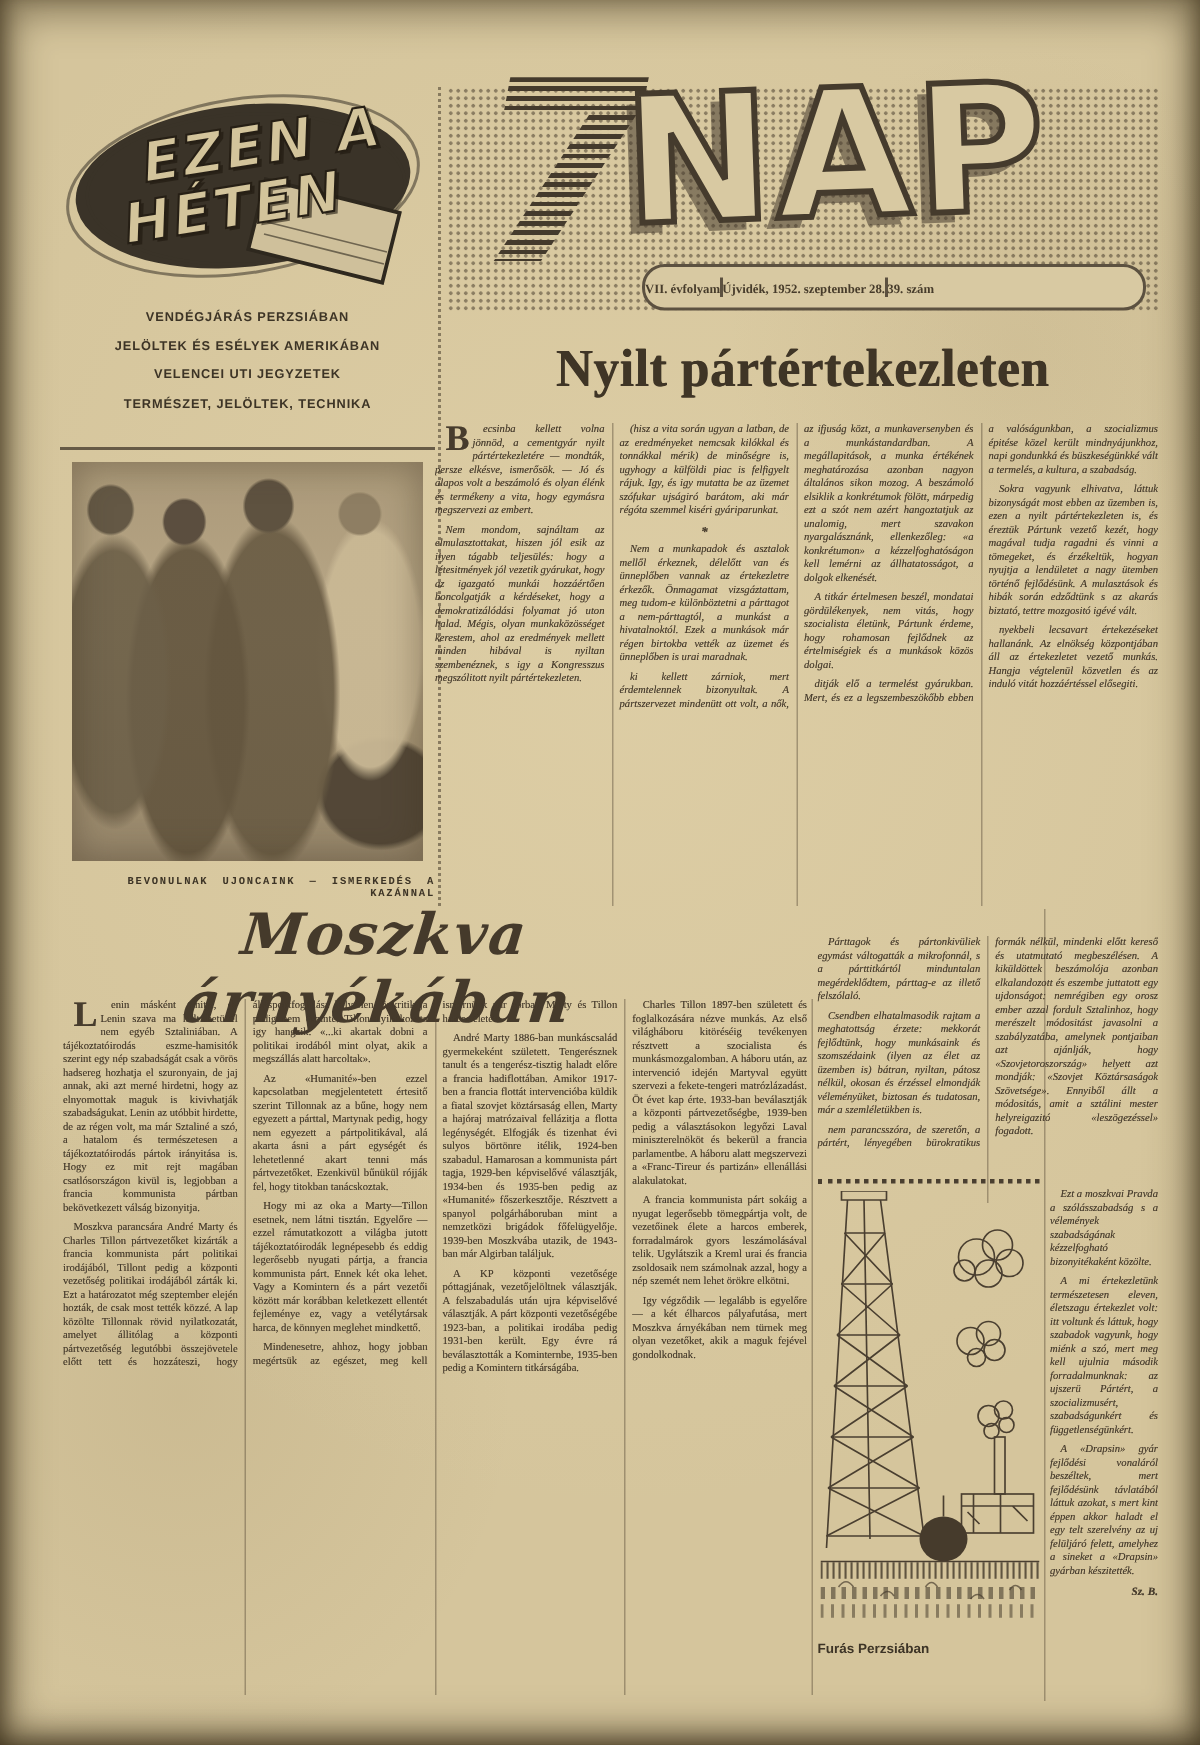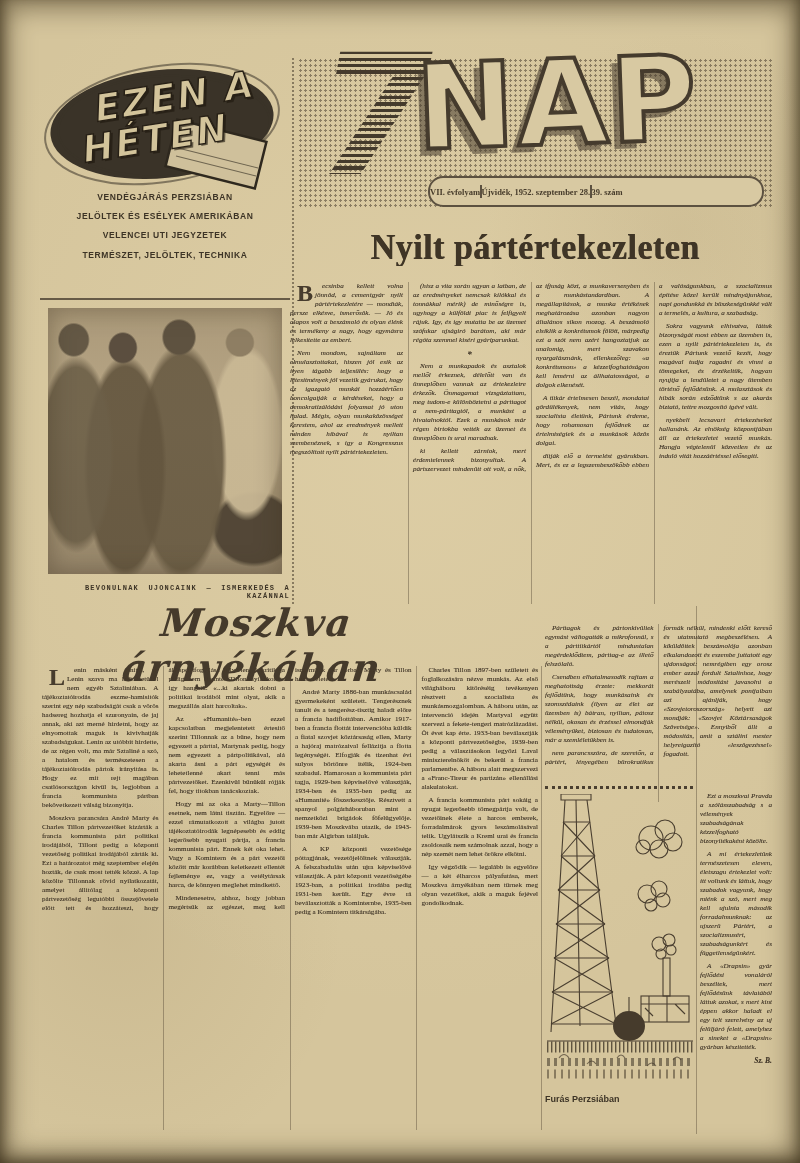--- a/index.html
+++ b/index.html
@@ -17,21 +17,21 @@
 
   
   .ezen{position:absolute;left:42px;top:62px;width:246px;height:135px;}
   .ezen svg{position:absolute;inset:0;}
   .ezen .l1,.ezen .l2{position:absolute;font-family:"DejaVu Sans",sans-serif;
       font-style:italic;font-weight:900;color:#d3c49b;
       -webkit-text-stroke:1.4px #261f15;text-shadow:2px 2px 0 rgba(30,24,14,.6);
       transform:rotate(-9deg);letter-spacing:2px;line-height:1;}
   .ezen .l1{left:52px;top:16px;font-size:37px;}
   .ezen .l2{left:40px;top:58px;font-size:37px;}
-  .topics{position:absolute;left:36px;top:191px;width:258px;text-align:center;}
+  .topics{position:absolute;left:36px;top:205px;width:258px;text-align:center;}
   .topics p{margin:0 0 6px 0;font-family:"Liberation Sans",sans-serif;font-weight:bold;
       font-size:8.5px;letter-spacing:.6px;color:#3d3426;line-height:1.55;}
   .photo-rule{position:absolute;left:40px;top:298px;width:250px;height:2px;background:#4a3f30;opacity:.8;}
   .photo{position:absolute;left:48px;top:308px;width:234px;height:266px;margin:0;
     background:
       radial-gradient(26px 28px at 11% 12%, #5f5340 0 55%, rgba(0,0,0,0) 62%),
       radial-gradient(58px 150px at 12% 55%, rgba(104,90,66,.9) 0 58%, rgba(0,0,0,0) 66%),
       radial-gradient(24px 26px at 32% 15%, #57493a 0 55%, rgba(0,0,0,0) 62%),
       radial-gradient(62px 168px at 33% 60%, rgba(96,81,57,.92) 0 60%, rgba(0,0,0,0) 67%),
       radial-gradient(28px 30px at 56% 11%, #5a4d3b 0 55%, rgba(0,0,0,0) 62%),
@@ -137,21 +137,21 @@
       <span>VII. évfolyam</span>
       <span class="sep"></span>
       <span>Újvidék, 1952. szeptember 28.</span>
       <span class="sep"></span>
       <span>39. szám</span>
     </div>
   </header>
 
   <h1 class="headline1">Nyilt pártértekezleten</h1>
   <section class="art1 bodycopy">
-    <p class="lead"><span class="dropcap">B</span><span>ecsinba kellett volna jönnöd, a cementgyár nyilt pártértekezletére — mondták, persze elkésve, ismerősök. — Jó és alapos volt a beszámoló és olyan élénk és termékeny a nagy, hogy egymásra lelkesitette az embert.</span></p>
+    <p class="lead"><span class="dropcap">B</span><span>ecsinba kellett volna jönnöd, a cementgyár nyilt pártértekezletére — mondták, persze elkésve, ismerősök. — Jó és alapos volt a beszámoló és olyan élénk és termékeny a vita, hogy egymásra megszervezi az embert.</span></p>
     <span><p>Nem mondom, sajnáltam az elmulasztottakat, hiszen jól esik az ilyen tágabb teljesülés: hogy a létesitmények jól vezetik gyárukat, hogy az igazgató munkái hozzáértően boncolgatják a kérdéseket, hogy a demokratizálódási folyamat jó uton halad. Mégis, olyan munkaközösséget kerestem, ahol az eredmények mellett minden hibával is nyiltan szembenéznek, s igy a Kongresszus megszólitott nyilt pártértekezleten.</p><p>(hisz a vita során ugyan a latban, de az eredményeket nemcsak kilókkal és tonnákkal mérik) de minőségre is, ugyhogy a külföldi piac is felfigyelt rájuk. Igy, és igy mutatta be az üzemet szófukar ujságiró barátom, aki már régóta szemmel kiséri gyáriparunkat.</p><p class="star">*</p><p>Nem a munkapadok és asztalok mellől érkeznek, délelőtt van és ünneplőben vannak az értekezletre érkezők. Önmagamat vizsgáztattam, meg tudom-e különböztetni a párttagot a nem-párttagtól, a munkást a hivatalnoktól. Ezek a munkások már régen birtokba vették az üzemet és ünneplőben is urai maradnak.</p><p>ki kellett zárniok, mert érdemtelennek bizonyultak. A pártszervezet mindenütt ott volt, a nők, az ifjuság közt, a munkaversenyben és a munkástandardban. A megállapitások, a munka értékének meghatározása azonban nagyon általános sikon mozog. A beszámoló elsiklik a konkrétumok fölött, márpedig ezt a szót nem azért hangoztatjuk az unalomig, mert szavakon nyargalásznánk, ellenkezőleg: «a konkrétumon» a kézzelfoghatóságon kell lemérni az állhatatosságot, a dolgok elkenését.</p><p>A titkár értelmesen beszél, mondatai gördülékenyek, nem vitás, hogy szocialista életünk, Pártunk érdeme, hogy rohamosan fejlődnek az értelmiségiek és a munkások közös dolgai.</p><p>ditják elő a termelést gyárukban. Mert, és ez a legszembeszökőbb ebben a valóságunkban, a szocializmus épitése közel került mindnyájunkhoz, napi gondunkká és büszkeségünkké vált a termelés, a kultura, a szabadság.</p><p>Sokra vagyunk elhivatva, láttuk bizonyságát most ebben az üzemben is, ezen a nyilt pártértekezleten is, és éreztük Pártunk vezető kezét, hogy magával tudja ragadni és vinni a tömegeket, és érzékeltük, hogyan nyujtja a lendületet a nagy ütemben történő fejlődésünk. A mulasztások és hibák során edződtünk s az akarás biztató, tettre mozgositó igévé vált.</p><p>nyekbeli lecsavart értekezéseket hallanánk. Az elnökség központjában áll az értekezletet vezető munkás. Hangja végtelenül közvetlen és az induló vitát hozzáértéssel elősegiti.</p></span>
   </section>
 
   <h2 class="headline2">Moszkva árnyékában</h2>
   <section class="art2 bodycopy">
     <p class="lead"><span class="dropcap">L</span><span>enin másként tanitja, de Lenin szava ma holt betünél nem egyéb Sztaliniában. A tájékoztatóirodás eszme-hamisitók szerint egy nép szabadságát csak a vörös hadsereg hozhatja el szuronyain, de jaj annak, aki azt merné hirdetni, hogy az elnyomottak maguk is kivivhatják szabadságukat. Lenin az utóbbit hirdette, de az régen volt, ma már Sztaliné a szó, a hatalom és természetesen a tájékoztatóirodás pártok irányitása is. Hogy ez mit rejt magában csatlósországon kivül is, legjobban a francia kommunista pártban bekövetkezett válság bizonyitja.</span></p>
     <span><p>Moszkva parancsára André Marty és Charles Tillon pártvezetőket kizárták a francia kommunista párt politikai irodájából, Tillont pedig a központi vezetőség politikai irodájából zárták ki. Ezt a határozatot még szeptember elején hozták, de csak most tették közzé. A lap közölte Tillonnak rövid nyilatkozatát, amelyet állitólag a központi pártvezetőség legutóbbi összejövetele előtt tett és hozzáteszi, hogy álláspontfoglalása helytelen, önkritikája pedig nem őszinte. Tillon nyilatkozata igy hangzik: «...ki akartak dobni a politikai irodából mint olyat, akik a megszállás alatt harcoltak».</p><p>Az «Humanité»-ben ezzel kapcsolatban megjelentetett értesitő szerint Tillonnak az a bűne, hogy nem egyezett a párttal, Martynak pedig, hogy nem egyezett a pártpolitikával, alá akarta ásni a párt egységét és lehetetlenné akart tenni más pártvezetőket. Ezenkivül bűnükül rójják fel, hogy titokban tanácskoztak.</p><p>Hogy mi az oka a Marty—Tillon esetnek, nem látni tisztán. Egyelőre — ezzel rámutatkozott a világba jutott tájékoztatóirodák legnépesebb és eddig legerősebb nyugati pártja, a francia kommunista párt. Ennek két oka lehet. Vagy a Komintern és a párt vezetői között már korábban keletkezett ellentét fejleménye ez, vagy a vetélytársak harca, de könnyen meglehet mindkettő.</p><p>Mindenesetre, ahhoz, hogy jobban megértsük az egészet, meg kell ismernünk pár sorban Marty és Tillon harcos életét.</p><p>André Marty 1886-ban munkáscsalád gyermekeként született. Tengerésznek tanult és a tengerész-tisztig haladt előre a francia hadiflottában. Amikor 1917-ben a francia flottát intervencióba küldik a fiatal szovjet köztársaság ellen, Marty a hajóraj matrózaival fellázitja a flotta legénységét. Elfogják és tizenhat évi sulyos börtönre itélik, 1924-ben szabadul. Hamarosan a kommunista párt tagja, 1929-ben képviselővé választják, 1934-ben és 1935-ben pedig az «Humanité» főszerkesztője. Résztvett a spanyol polgárháboruban mint a nemzetközi brigádok főfelügyelője. 1939-ben Moszkvába utazik, de 1943-ban már Algirban találjuk.</p><p>A KP központi vezetősége póttagjának, vezetőjelöltnek választják. A felszabadulás után ujra képviselővé választják. A párt központi vezetőségébe 1923-ban, a politikai irodába pedig 1931-ben került. Egy évre rá beválasztották a Kominternbe, 1935-ben pedig a Komintern titkárságába.</p><p>Charles Tillon 1897-ben született és foglalkozására nézve munkás. Az első világháboru kitöréséig tevékenyen résztvett a szocialista és munkásmozgalomban. A háboru után, az intervenció idején Martyval együtt szervezi a fekete-tengeri matrózlázadást. Öt évet kap érte. 1933-ban beválasztják a központi pártvezetőségbe, 1939-ben pedig a választásokon legyőzi Laval miniszterelnököt és bekerül a francia parlamentbe. A háboru alatt megszervezi a «Franc-Tireur és partizán» ellenállási alakulatokat.</p><p>A francia kommunista párt sokáig a nyugat legerősebb tömegpártja volt, de vezetőinek élete a harcos emberek, forradalmárok gyors leszámolásával telik. Ugylátszik a Kreml urai és francia zsoldosaik nem számolnak azzal, hogy a nép szemét nem lehet örökre elkötni.</p><p>Igy végződik — legalább is egyelőre — a két élharcos pályafutása, mert Moszkva árnyékában nem türnek meg olyan vezetőket, akik a maguk fejével gondolkodnak.</p></span>
   </section>
 
   <section class="art1cont bodycopy">

